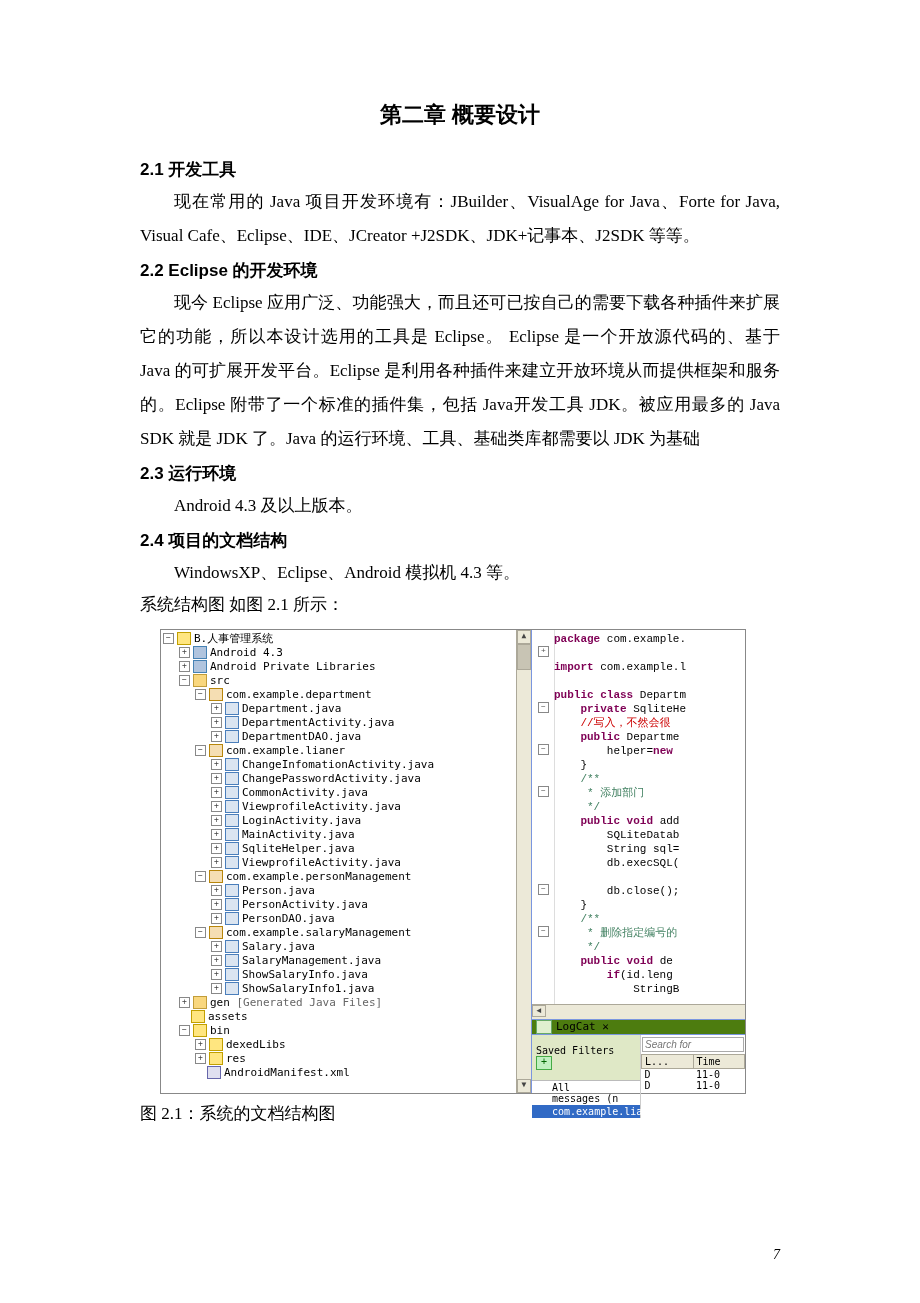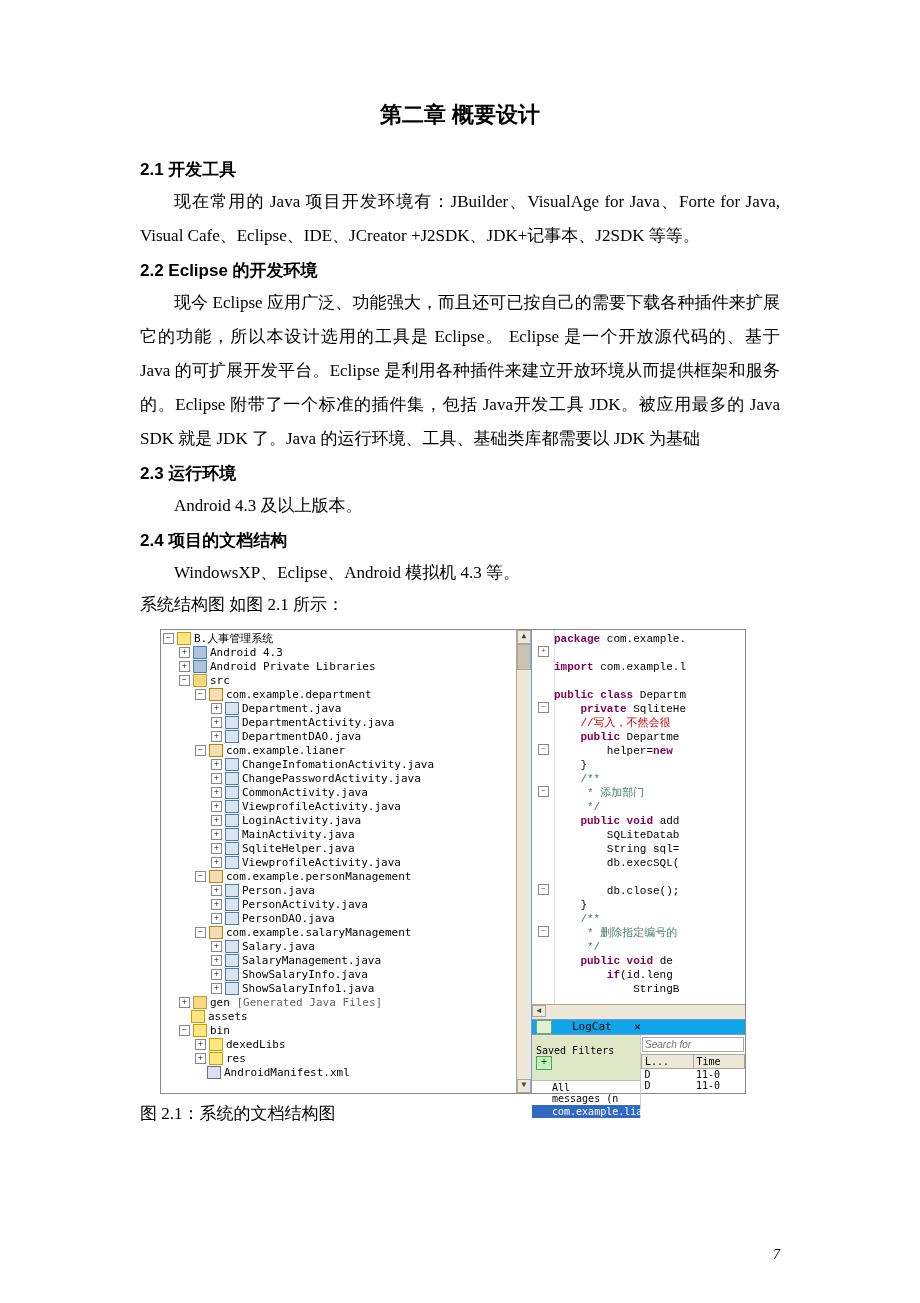--- a/index.html
+++ b/index.html
@@ -164,22 +164,22 @@
     border-top:1px solid #7a96df;
     display:flex;
     flex-direction:column;
     background:#fff;
   }
   .logcat-tab {
     height:18px;
     font-size:11px;
     padding-left:4px;
     border-bottom:1px solid #7a96df;
-    background:#0ea5e9;
-    display:flex; align-items:center;gap:16px;
+    background:#4d7c0f;
+    display:flex; align-items:center;
   }
   .logcat-tab .dd {
     display:inline-block; width:14px; height:12px;
     background:#e0f0d0; border:1px solid #6a6;
     margin-right:4px;
   }
   .logcat-body {
     flex:1; display:flex;
     font-size:10px;
   }

